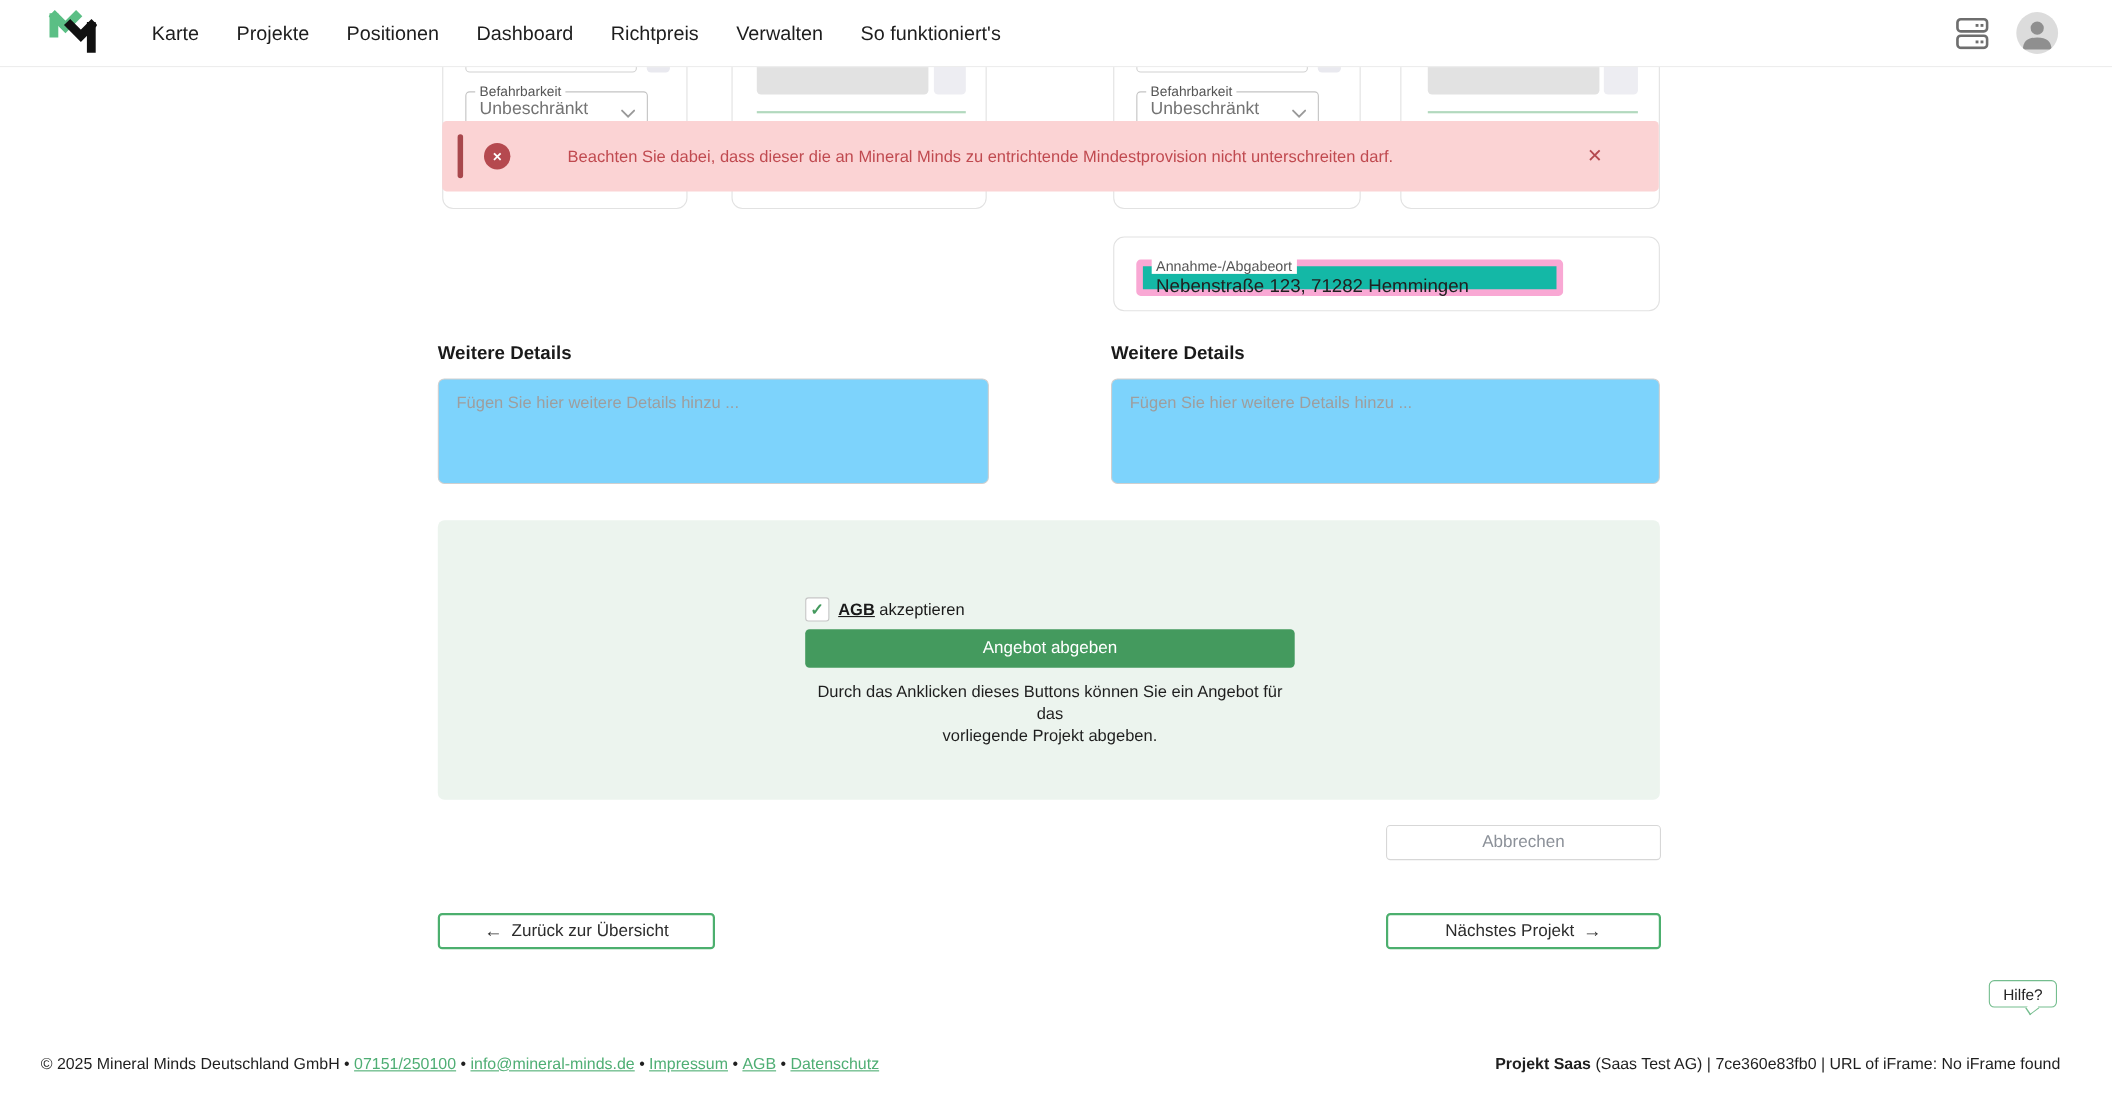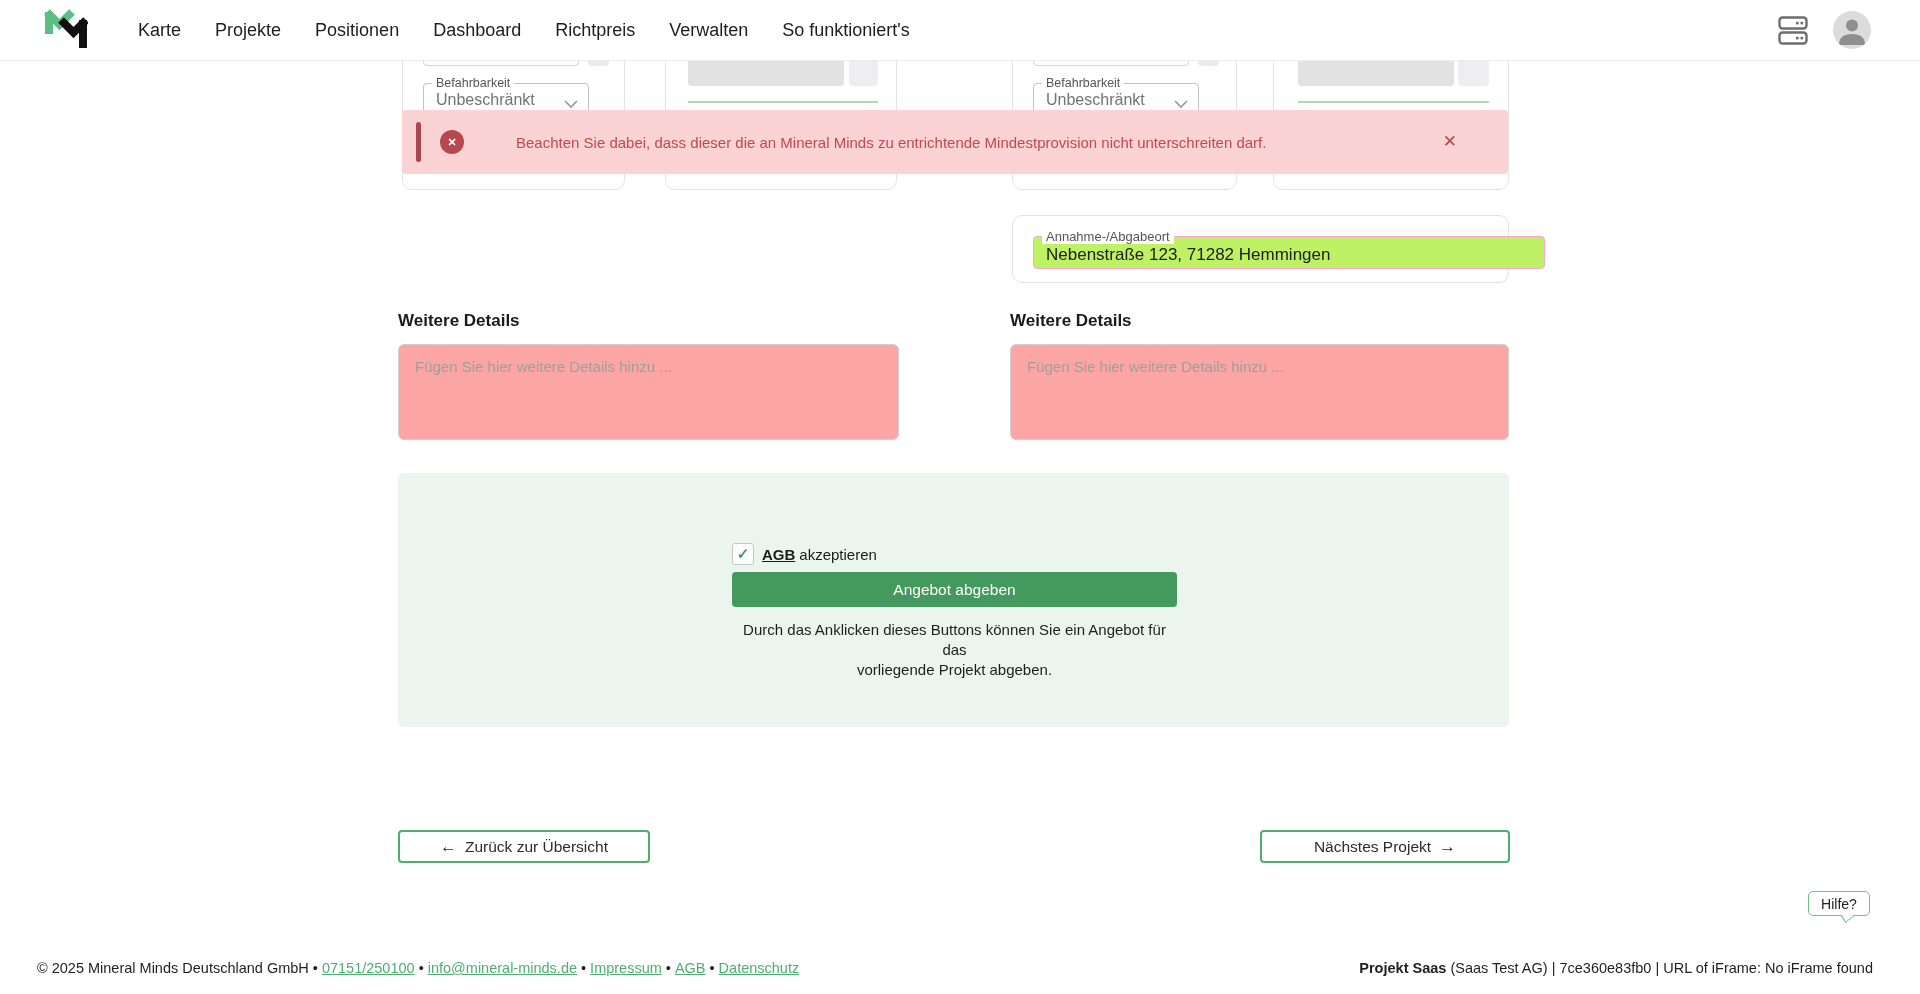--- a/index.html
+++ b/index.html
@@ -65,32 +65,32 @@
     font-size:15px; color:#c04a50;
   }
   .alert-close{ position:absolute; right:51px; top:21px; font-size:17px; color:#b5494f; cursor:pointer; }
 
   
   .loc-card {
     position:absolute; left:1012px; top:215px; width:497px; height:68px;
     background:#fff; border:1px solid #e2e2e2; border-radius:10px;
   }
   .loc-field {
-    position:absolute; left:20px; top:20px; width:512px; height:33px;
-    border:1px solid #f9a8d4; border-radius:4px; background:#bef264;
+    position:absolute; left:20px; top:20px; width:388px; height:33px;
+    border:6px solid #f9a8d4; border-radius:4px; background:#14b8a6;
   }
   .loc-field .flabel { font-size:13px; }
   .loc-field .fvalue { position:absolute; left:12px; top:8px; font-size:17px; color:#202020; }
 
   
   .details-h { position:absolute; top:311px; font-size:17px; font-weight:700; color:#1a1a1a; }
   .dh-left  { left:398px; }
   .dh-right { left:1010px; }
   .details-ta {
-    position:absolute; top:344px; height:96px; background:#fca5a5;
+    position:absolute; top:344px; height:96px; background:#7dd3fc;
     border:1px solid #cfcfcf; border-radius:6px; padding:13px 16px;
     font-family:"Liberation Sans", sans-serif; font-size:15px; color:#202020; resize:none; outline:none;
   }
   .details-ta::placeholder { color:#9e9e9e; }
   .ta-left  { left:398px; width:501px; }
   .ta-right { left:1010px; width:499px; }
 
   
   .offer { position:absolute; left:398px; top:473px; width:1111px; height:254px; background:#ecf4ee; border-radius:6px; }
   .agb-check {
@@ -253,20 +253,21 @@
       <span class="agb-link">AGB</span>
       <span>akzeptieren</span>
     </div>
     <button class="submit-btn">Angebot abgeben</button>
     <div class="offer-note">
       <div>Durch das Anklicken dieses Buttons können Sie ein Angebot für das</div>
       <div>vorliegende Projekt abgeben.</div>
     </div>
   </div>
 
+  <button class="cancel-btn">Abbrechen</button>
 
   <button class="nav-btn back-btn">
     <span class="arrow">←</span>
     <span>Zurück zur Übersicht</span>
   </button>
   <button class="nav-btn next-btn">
     <span>Nächstes Projekt</span>
     <span class="arrow">→</span>
   </button>
 

